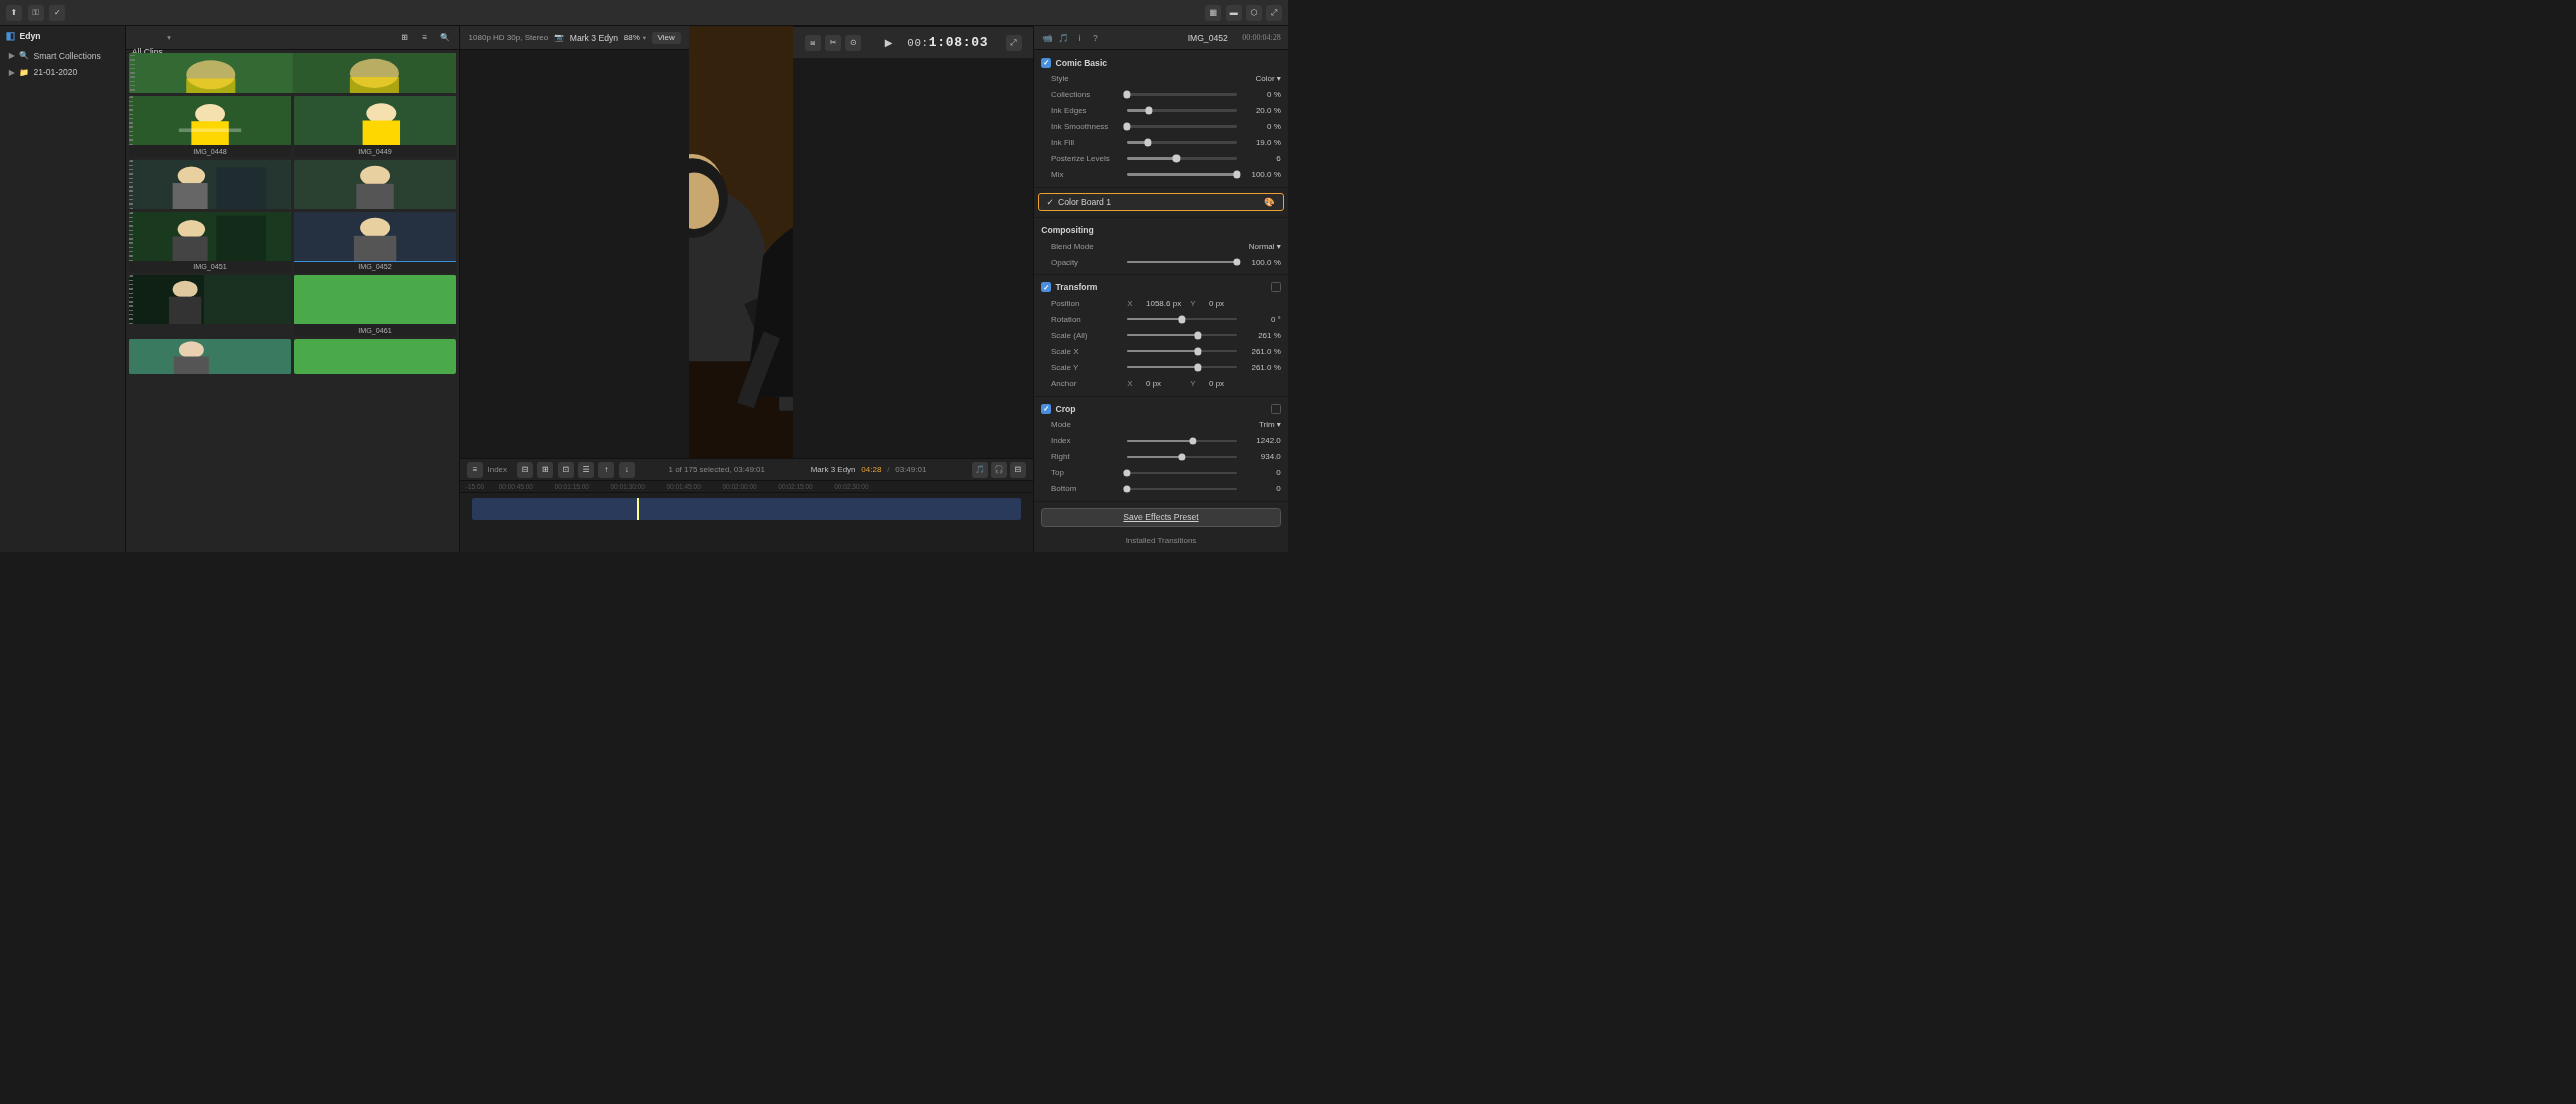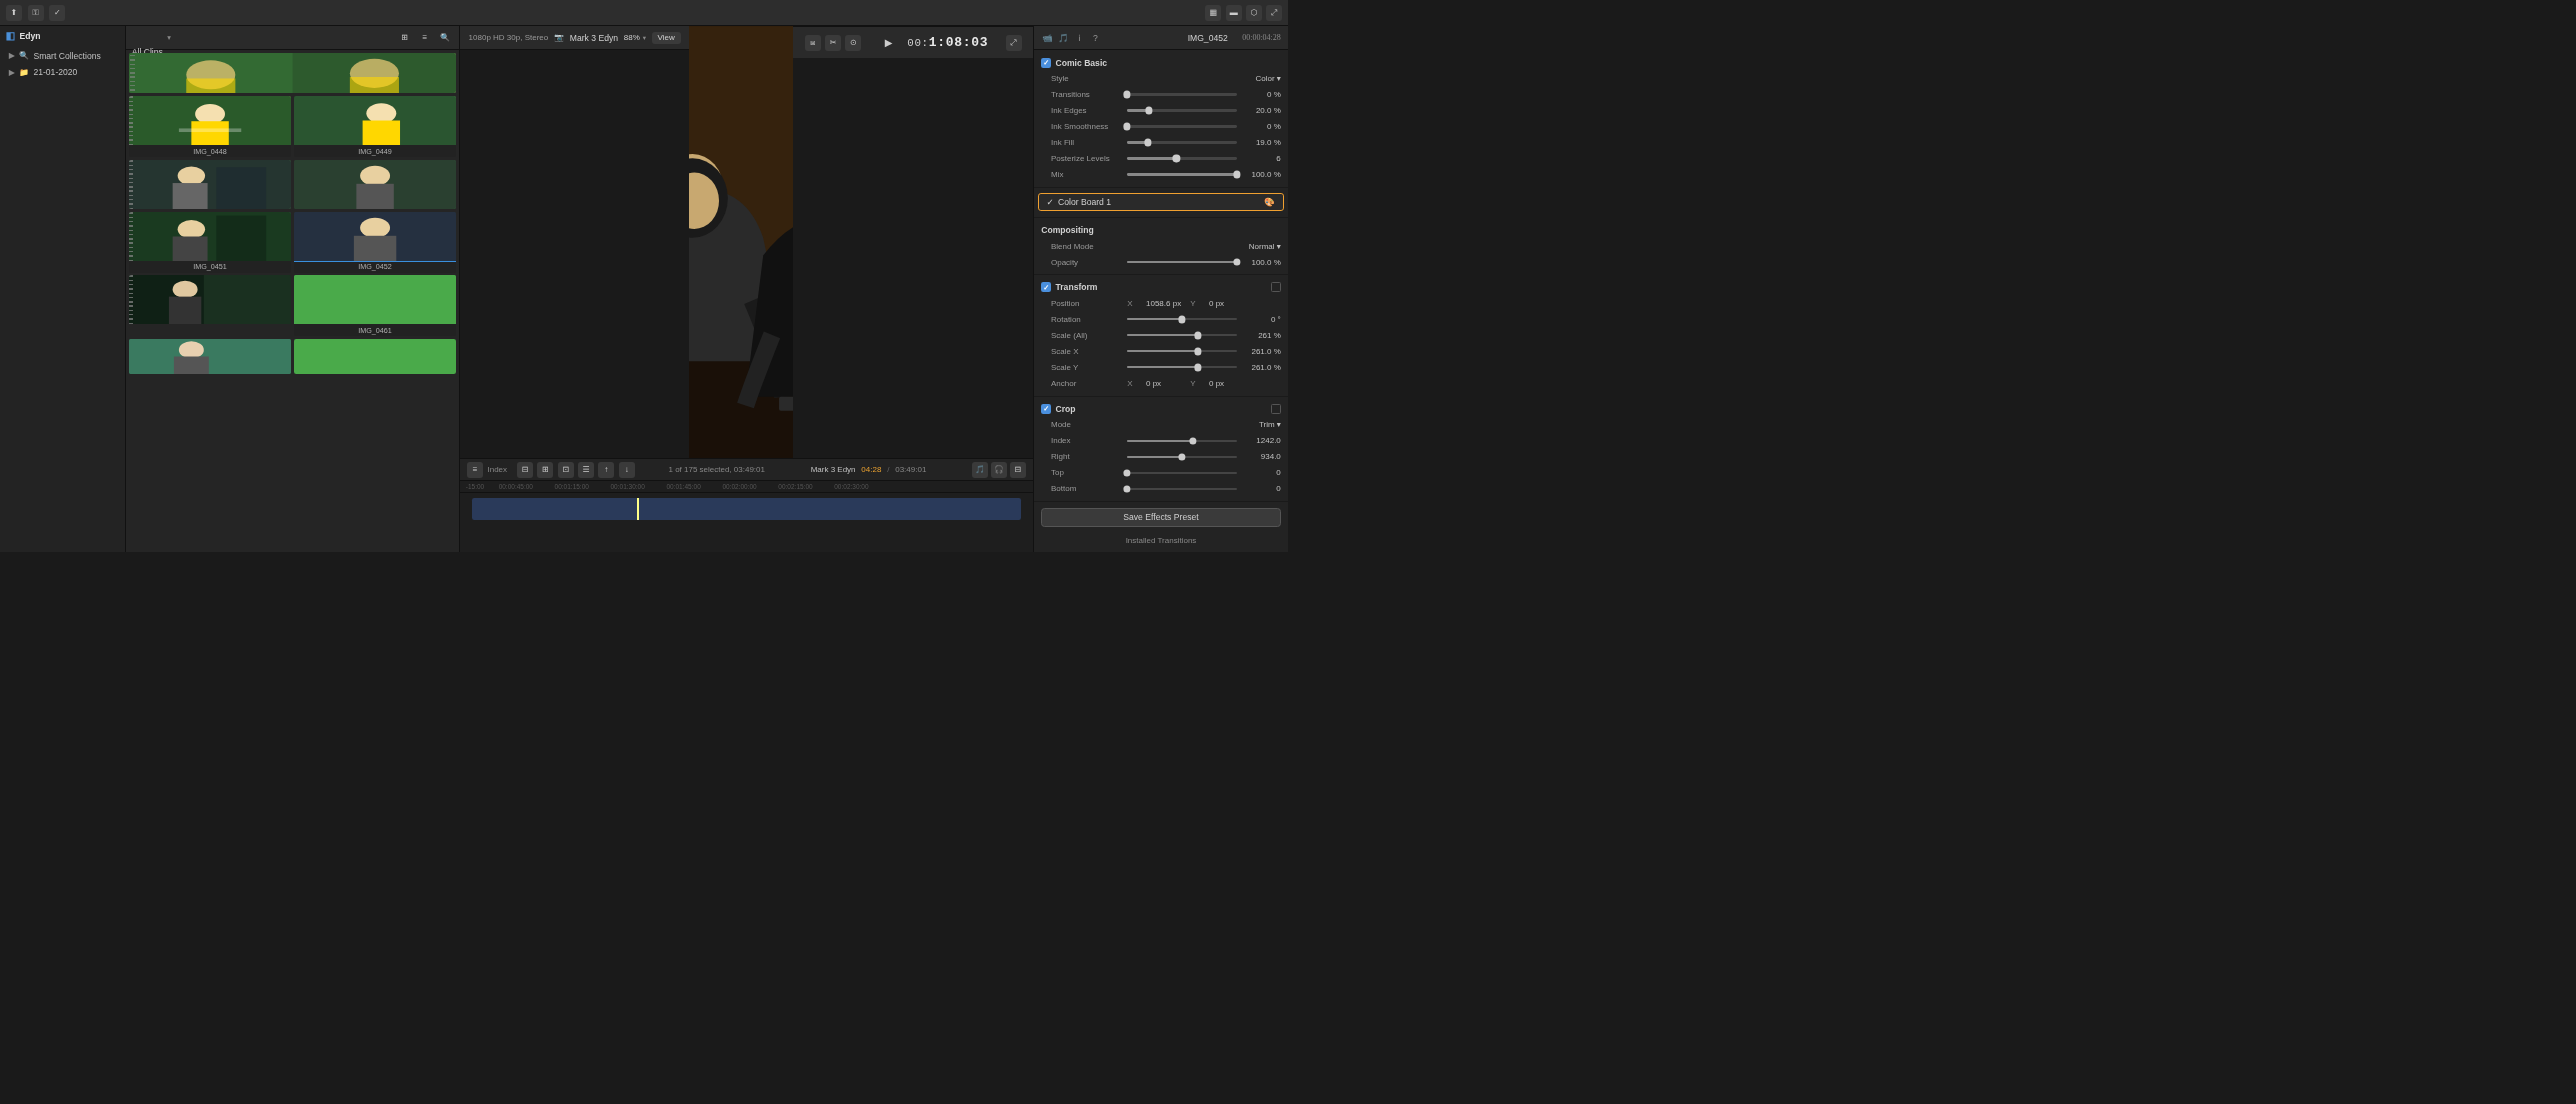--- a/index.html
+++ b/index.html
@@ -346,20 +346,21 @@
       padding: 3.6px 8.6px;
       background: #3a3a3a;
       border: 0.7px solid #555;
       border-radius: 3.6px;
       color: #d0d0d0;
       font-size: 8.6px;
       cursor: pointer;
       display: block;
       width: calc(100% - 14.4px);
       text-align: center;
+      text-decoration: underline;
     }
 
     
     .thumb-1 { background: linear-gradient(135deg, #2d5a2d 0%, #5a8a3a 60%, #8faa60 100%); }
     .thumb-2 { background: linear-gradient(135deg, #1a4a1a 0%, #3a7a3a 60%, #6aaa5a 100%); }
     .thumb-3 { background: linear-gradient(135deg, #2a5030 0%, #4a804a 100%); }
     .thumb-4 { background: linear-gradient(135deg, #253530 0%, #3a6050 100%); }
     .thumb-green { background: #4aaa4a; }
 
     
@@ -722,21 +723,21 @@
         <span>Comic Basic</span>
       </div>
 
       <div class="param-row">
         <span class="param-label">Style</span>
         <div style="flex:1;"></div>
         <span class="param-dropdown">Color ▾</span>
       </div>
 
       <div class="param-row">
-        <span class="param-label">Transitions</span>
+        <span class="param-label">Collections</span>
         <div class="param-slider-track">
           <div class="param-slider-fill" style="width:0%;"></div>
           <div class="param-slider-thumb" style="left:0%;"></div>
         </div>
         <span class="param-value">0 %</span>
       </div>
 
       <div class="param-row">
         <span class="param-label">Ink Edges</span>
         <div class="param-slider-track">

